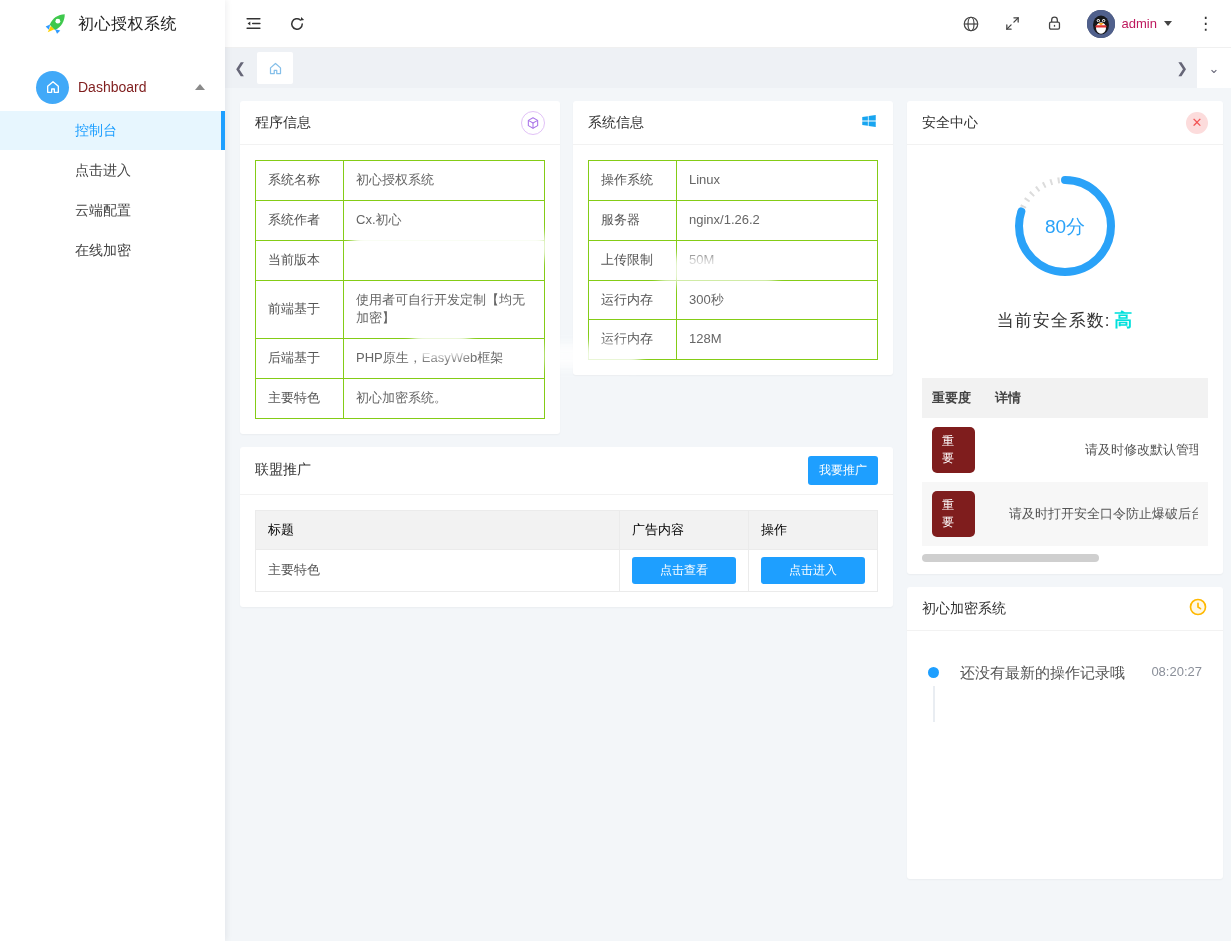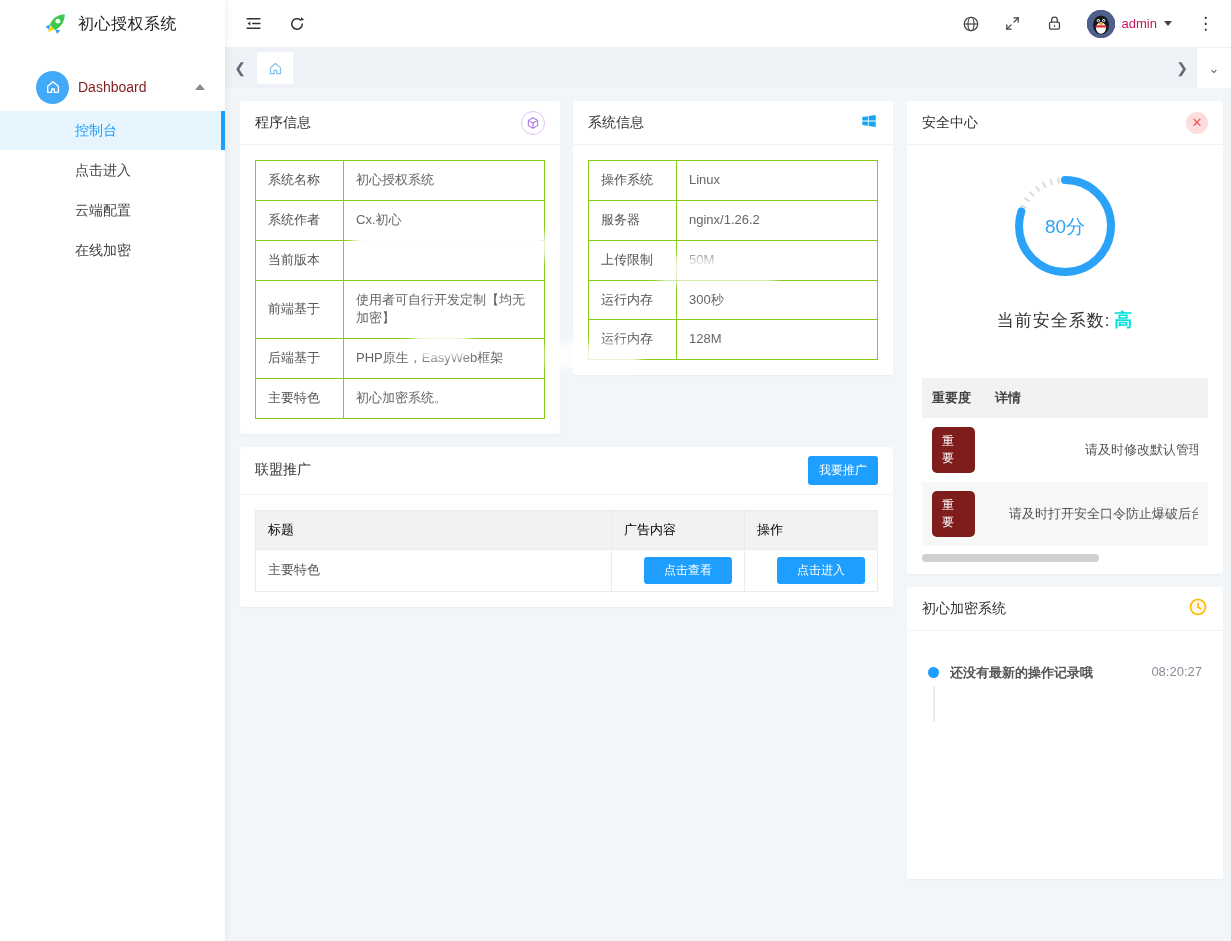--- a/index.html
+++ b/index.html
@@ -57,21 +57,21 @@
   .card-body { padding:15px; }
   .info-row { display:flex; gap:13px; align-items:flex-start; }
   .info-row .card { width:320px; }
 
   .kv-table { width:100%; border-collapse:collapse; font-size:13px; }
   .kv-table td { border:1px solid #84cc16; padding:10px 12px; color:#666; line-height:1.45; }
   .kv-table td.k { width:88px; color:#555; white-space:nowrap; }
 
   .btn { display:inline-block; background:#1e9fff; color:#fff; font-size:12px; padding:6px 11px;
          border-radius:3px; border:none; cursor:pointer; white-space:nowrap; }
-  .btn.small { padding:5px 20px;margin-left:20px; }
+  .btn.small { padding:5px 28px; }
 
   .promo-table { width:100%; border-collapse:collapse; font-size:13px; color:#555; }
   .promo-table th { background:#f2f2f2; font-weight:normal; text-align:left; padding:10px 12px;
                     border:1px solid #ebebeb; color:#000000; }
   .promo-table td { border:1px solid #ebebeb; padding:7px 12px; }
   .promo-table .c-ad { width:110px; }
   .promo-table .c-op { width:110px; }
 
   
   .gauge-wrap { display:flex; flex-direction:column; align-items:center; padding-top:10px; }
@@ -85,21 +85,21 @@
   .sec-detail { white-space:nowrap; overflow:hidden; max-width:203px; color:#555; }
   .badge { display:inline-block; background:#7f1d1d; color:#fff; font-size:12px; padding:6px 10px;
            border-radius:5px; }
   .sec-scrollbar { height:8px; width:62%; background:#cfcfcf; border-radius:4px; margin:8px 0 2px 0; cursor:pointer; }
 
   
   .log-body { height:248px; }
   .log-entry { display:flex; align-items:flex-start; padding:18px 6px 0 6px; position:relative; }
   .log-dot { width:11px; height:11px; border-radius:50%; background:#1e9fff; margin-top:3px; flex:none; }
   .log-line { position:absolute; left:11px; top:40px; width:2px; height:36px; background:#e9edf2; }
-  .log-text { flex:1; margin-left:11px; font-size:13px; color:#555;font-weight:bold; }
+  .log-text { flex:1; margin-left:21px; font-size:15px; color:#555; }
   .log-time { font-size:13px; color:#8a8f99; }
 
   
   .censor { position:absolute; background:#fff; filter:blur(5px); border-radius:8px; z-index:9; }
 
   .icon-badge { width:24px; height:24px; display:flex; align-items:center; justify-content:center;
                 border-radius:50%; cursor:pointer; }
   .icon-badge.close { background:#fcdcdc; color:#f25555; font-size:13px; font-weight:bold; width:22px; height:22px; }
 </style>
 </head>

